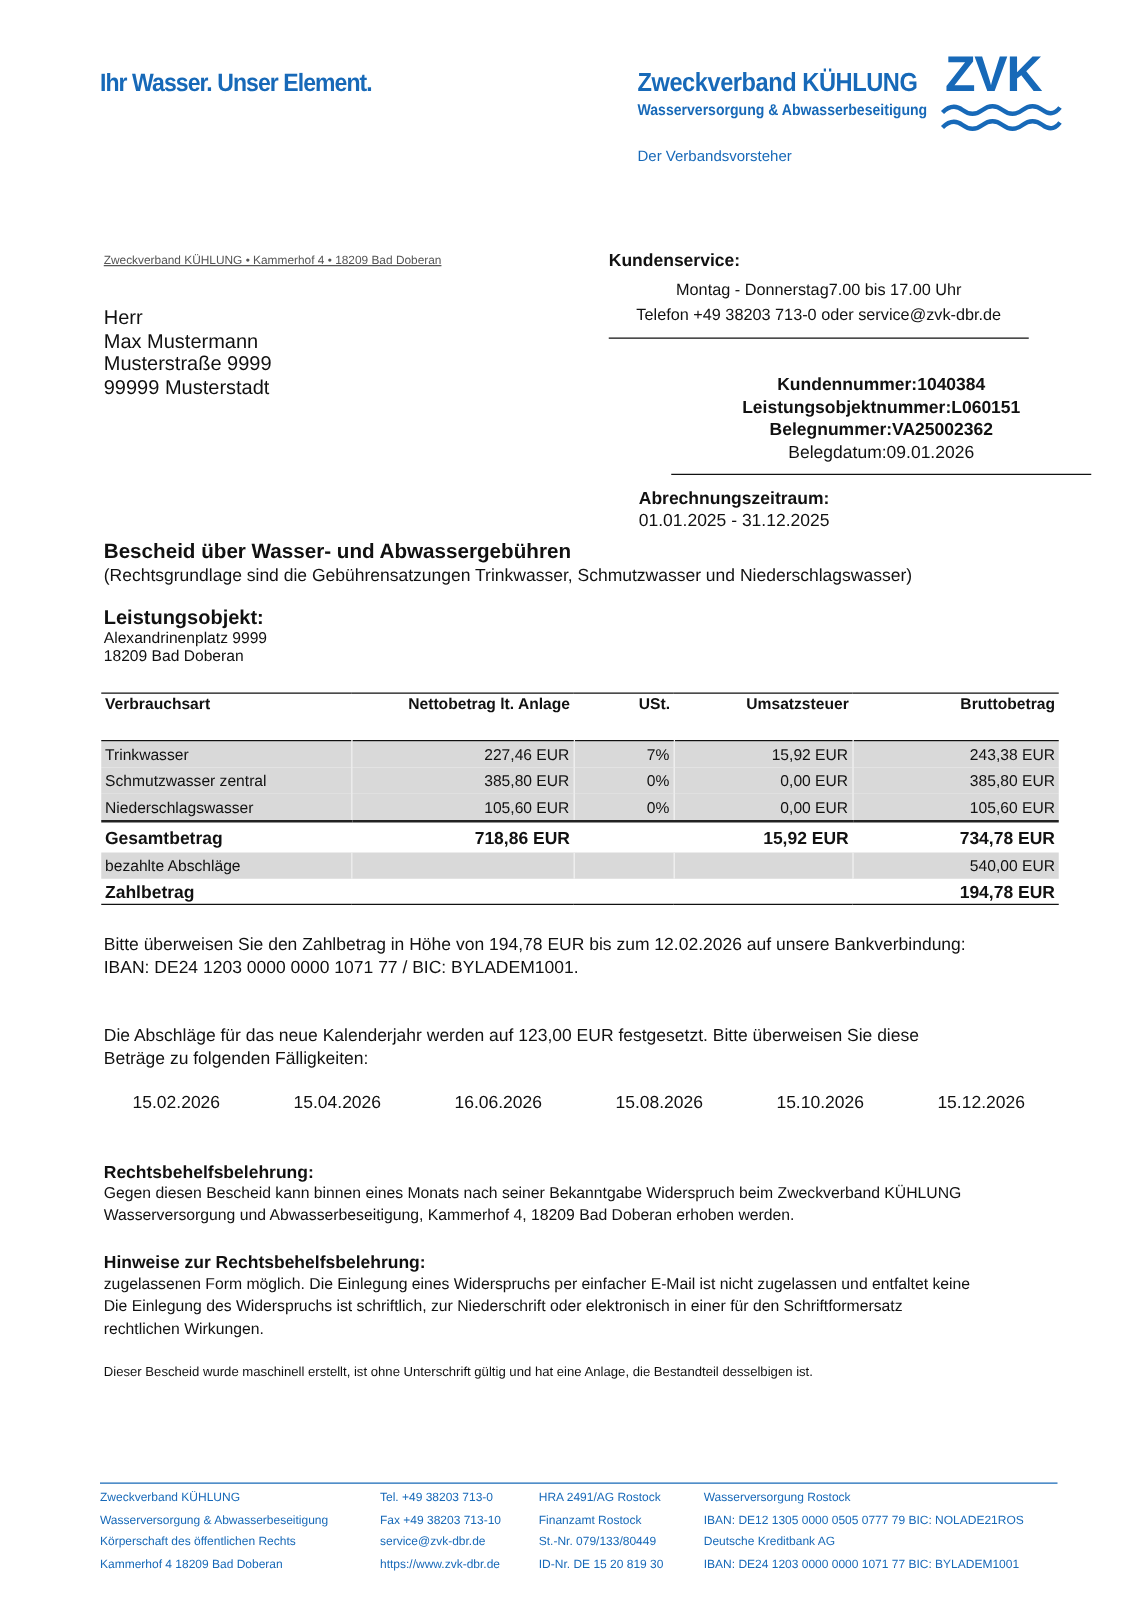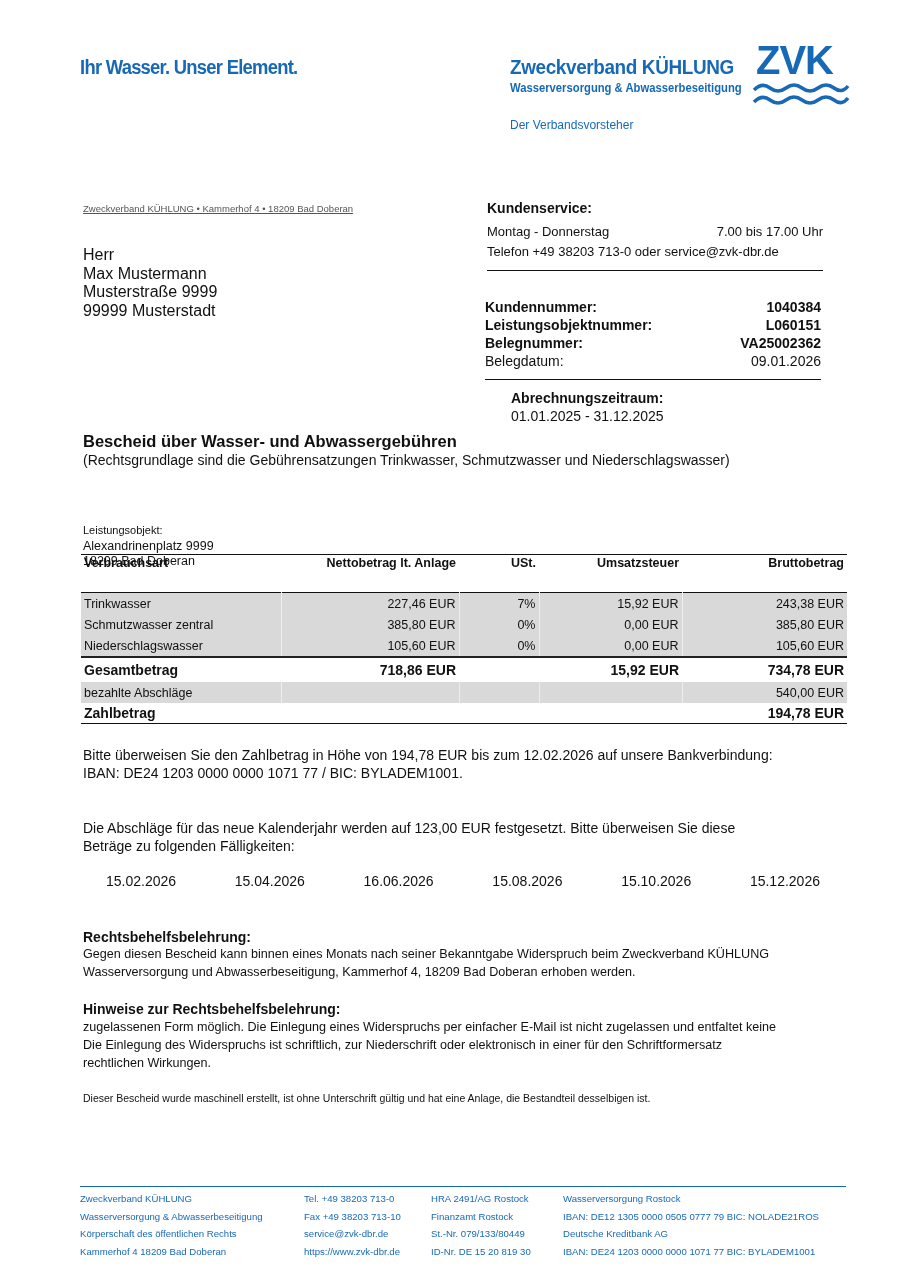--- a/index.html
+++ b/index.html
@@ -11,32 +11,32 @@
   .logo-mark { left: 752px; top: 44px; width: 98px; height: 66px; }
   .logo-text { position: absolute; left: 4px; top: -6px; font-size: 40px; font-weight: bold; color: #1769b8; letter-spacing: -1px; font-family: "Liberation Sans", sans-serif; }
   .logo-waves { position: absolute; left: 0; top: 36px; }
   .officer { left: 510px; top: 118px; font-size: 12px; color: #1769b8; }
   .sender-line { left: 83px; top: 203px; font-size: 9.5px; color: #555; text-decoration: underline; white-space: nowrap; }
   .recipient { left: 83px; top: 246px; font-size: 16px; line-height: 18.5px; }
   .recipient div { white-space: nowrap; }
 
   .service { left: 487px; top: 200px; width: 336px; font-size: 13px; }
   .service .hdr { font-weight: bold; font-size: 14px; margin-bottom: 6px; }
-  .row { display: flex; justify-content: space-between; white-space: nowrap; }
+  .row { display: flex; justify-content: center; white-space: nowrap; }
   .service .row { height: 20px; line-height: 20px; }
   .rule { border-top: 1.3px solid #111; }
-  .ids { left: 485px; top: 298px; width: 336px; font-size: 14px; }
+  .ids { left: 537px; top: 298px; width: 336px; font-size: 14px; }
   .ids .row { height: 18px; line-height: 18px; }
   .ids .b { font-weight: bold; }
   .period { left: 511px; top: 389px; font-size: 14px; line-height: 18px; }
 
   .title { left: 83px; top: 432px; font-size: 16.5px; font-weight: bold; }
   .subtitle { left: 83px; top: 452px; font-size: 14px; white-space: nowrap; }
   .obj { left: 83px; top: 487px; font-size: 12.5px; line-height: 15.5px; }
-  .obj .b { font-weight: normal; font-size: 11px; margin-top: 36px; }
+  .obj .b { font-weight: bold; font-size: 16px; }
 
   table.fees { position: absolute; left: 81px; top: 554px; width: 766px; border-collapse: collapse; font-size: 12.5px; }
   table.fees td, table.fees th { padding: 0 3px; white-space: nowrap; }
   table.fees th { font-weight: bold; text-align: right; height: 36px; vertical-align: top; padding-top: 1px; border-top: 1.3px solid #111; }
   table.fees th:first-child { text-align: left; }
   table.fees td { text-align: right; height: 21px; }
   table.fees td:first-child { text-align: left; }
   tr.grey td { background: #d9d9d9; border-right: 1px solid #eee; }
   tr.grey td:last-child { border-right: none; }
   tr.first-grey td { border-top: 1.3px solid #111; }

